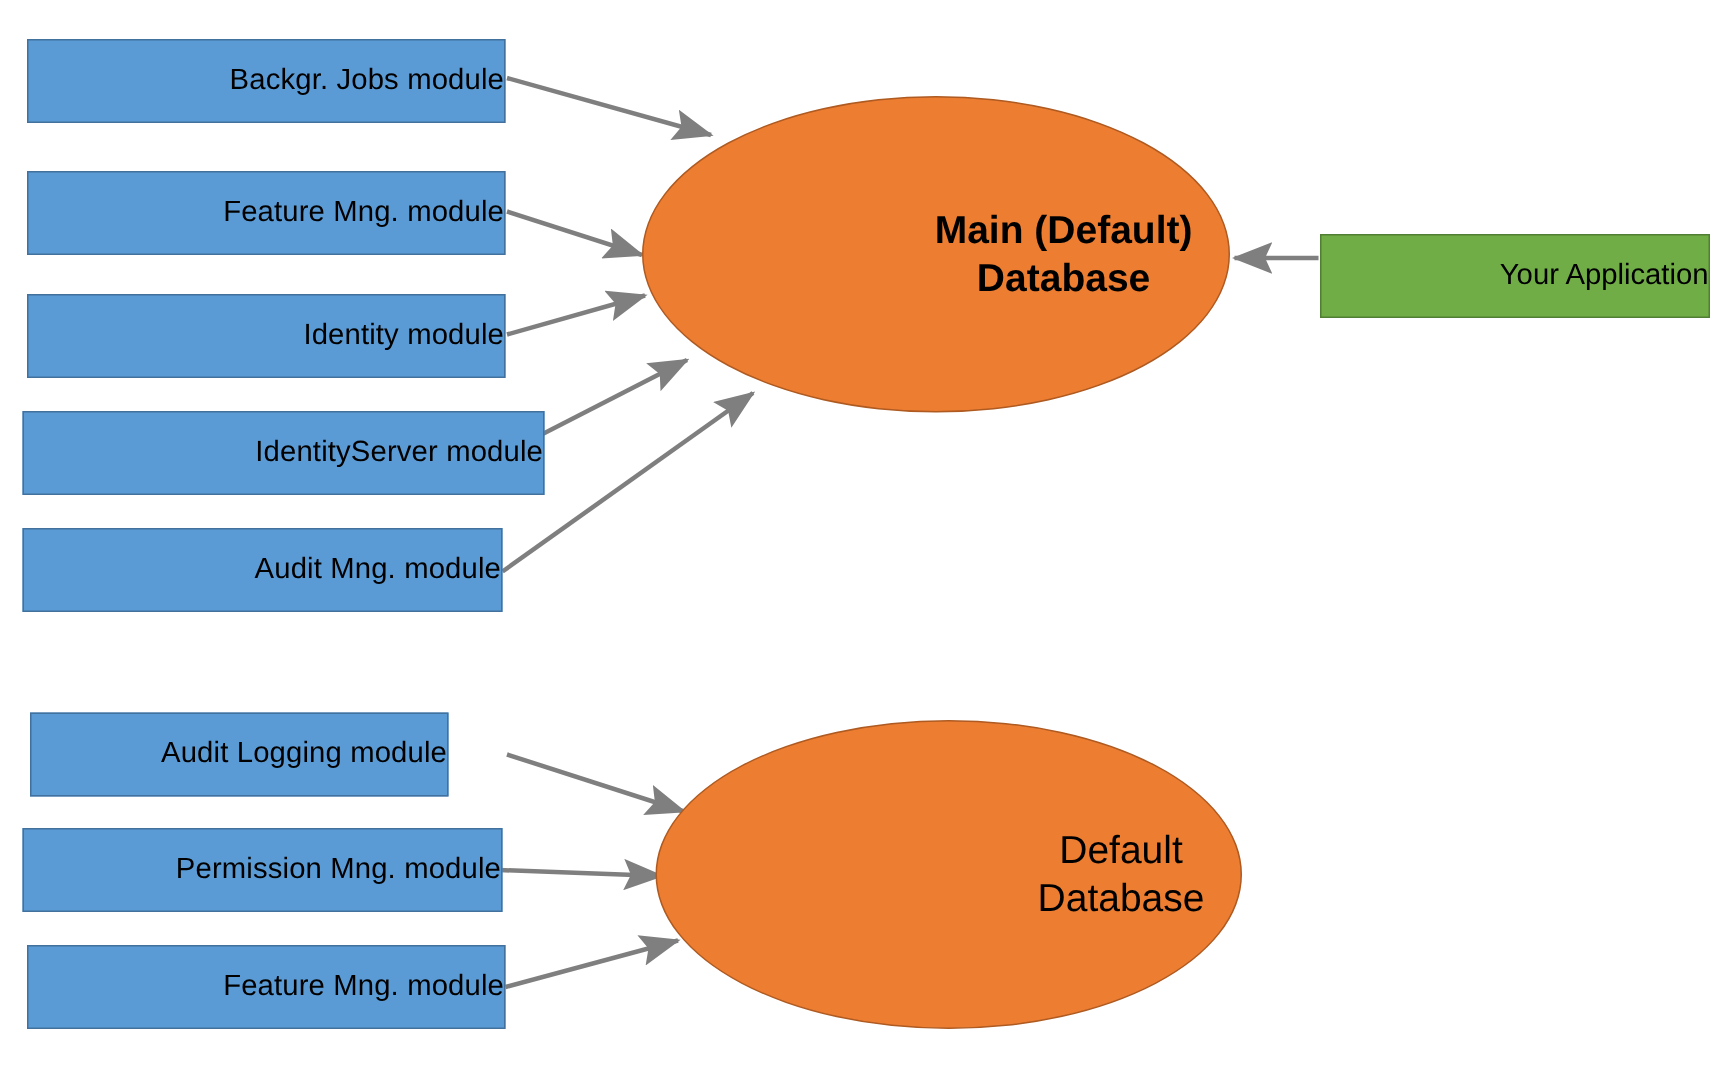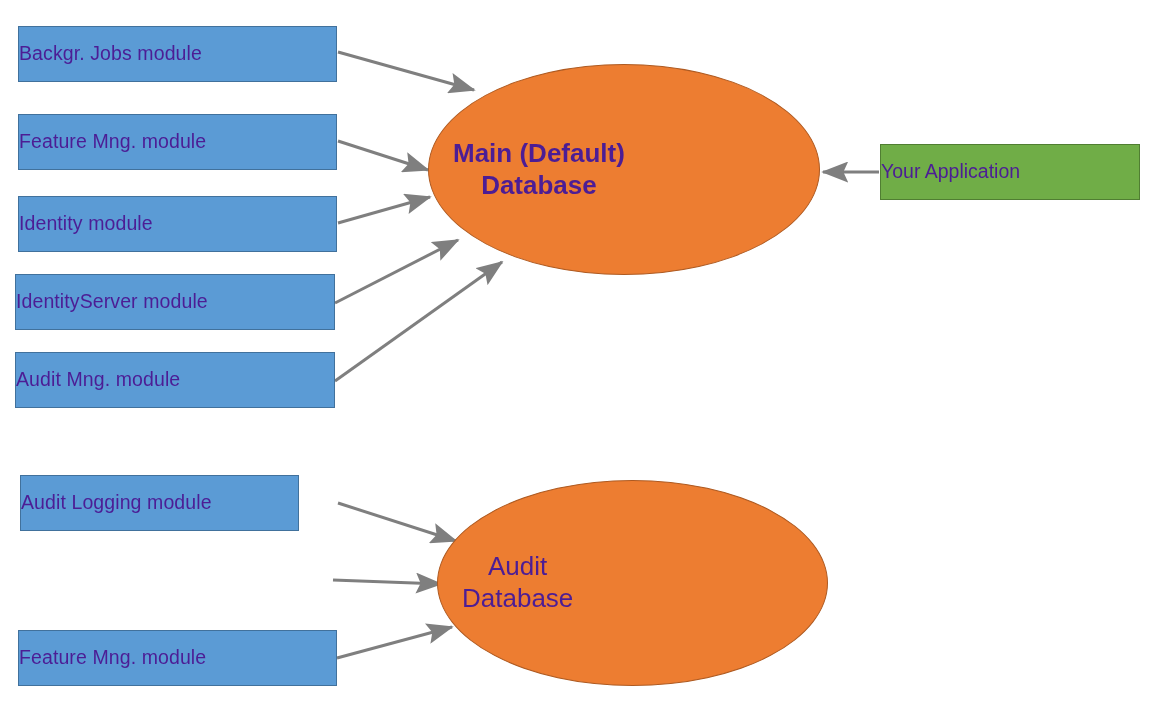--- a/index.html
+++ b/index.html
@@ -23,35 +23,36 @@
     top: 0;
     width: 1153px;
     height: 711px;
     pointer-events: none;
   }
   .node {
     position: absolute;
     box-sizing: border-box;
     display: flex;
     align-items: center;
-    justify-content: flex-start;
+    justify-content: flex-end;
     text-align: center;
-    color: #4c1d95;
+    color: #000000;
     line-height: 1.22;
   }
   .module-box {
     background: #5b9bd5;
     border: 1px solid #41719c;
     font-size: 19.5px;
     letter-spacing: 0.1px;
   }
   .app-box {
     background: #70ad47;
     border: 1px solid #507e32;
     font-size: 19.5px;
+    margin-top: 12px;
   }
   .db-ellipse {
     background: #ed7d31;
     border: 1px solid #ae5a21;
     border-radius: 50%;
     font-size: 26px;
   }
   .db-label {
     padding: 0 24px;
   }
@@ -92,47 +93,50 @@
   </div>
 
   <div class="node module-box" style="left:18px; top:196px; width:319px; height:56px;">
     <span>Identity module</span>
   </div>
 
   <div class="node module-box" style="left:18px; top:114px; width:319px; height:56px;">
     <span>Feature Mng. module</span>
   </div>
 
-  <div class="node module-box" style="left:15px; top:274px; width:320px; height:56px;">
+  <div class="node module-box" style="left:15px; top:274px; width:348px; height:56px;">
     <span>IdentityServer module</span>
   </div>
 
   <div class="node module-box" style="left:15px; top:352px; width:320px; height:56px;">
     <span>Audit Mng. module</span>
   </div>
 
   <div class="node module-box" style="left:20px; top:475px; width:279px; height:56px;">
     <span>Audit Logging module</span>
   </div>
 
+  <div class="node module-box" style="left:15px; top:552px; width:320px; height:56px;">
+    <span>Permission Mng. module</span>
+  </div>
 
   <div class="node module-box" style="left:18px; top:630px; width:319px; height:56px;">
     <span>Feature Mng. module</span>
   </div>
 
   <div class="node db-ellipse" style="left:428px; top:64px; width:392px; height:211px;font-weight:bold;">
     <div class="db-label">
       <div>Main (Default)</div>
       <div>Database</div>
     </div>
   </div>
 
   <div class="node db-ellipse" style="left:437px; top:480px; width:391px; height:206px;">
     <div class="db-label">
-      <div>Audit</div>
+      <div>Default</div>
       <div>Database</div>
     </div>
   </div>
 
   <div class="node app-box" style="left:880px; top:144px; width:260px; height:56px;">
     <span>Your Application</span>
   </div>
 
 </div>
 

